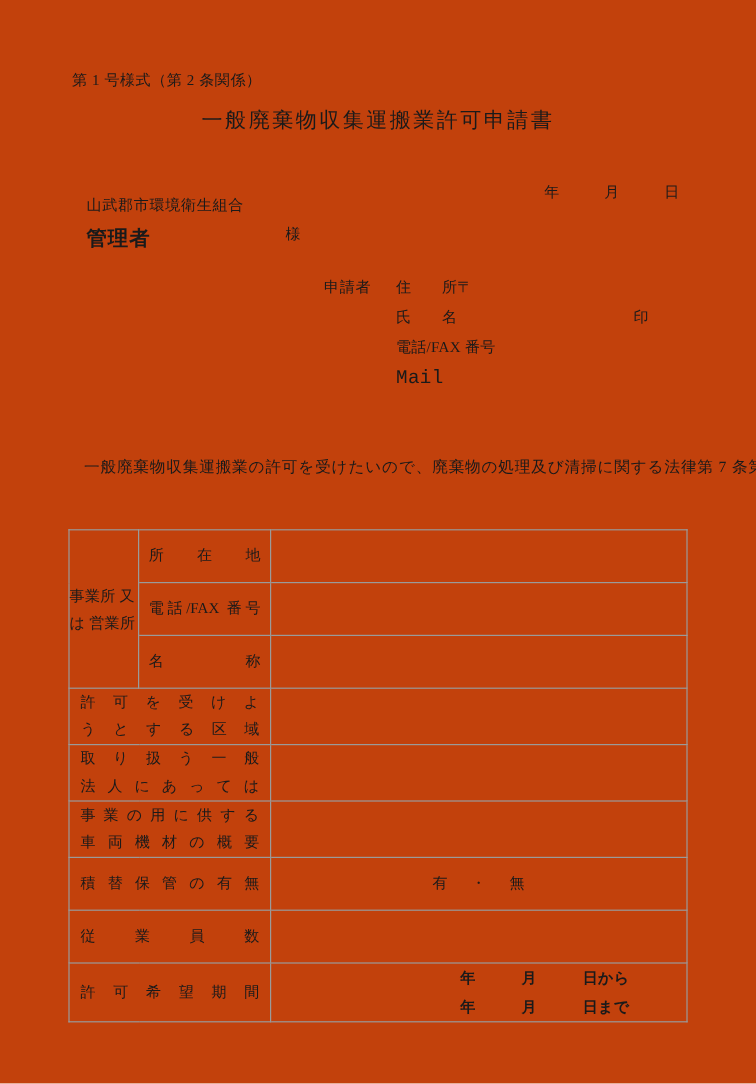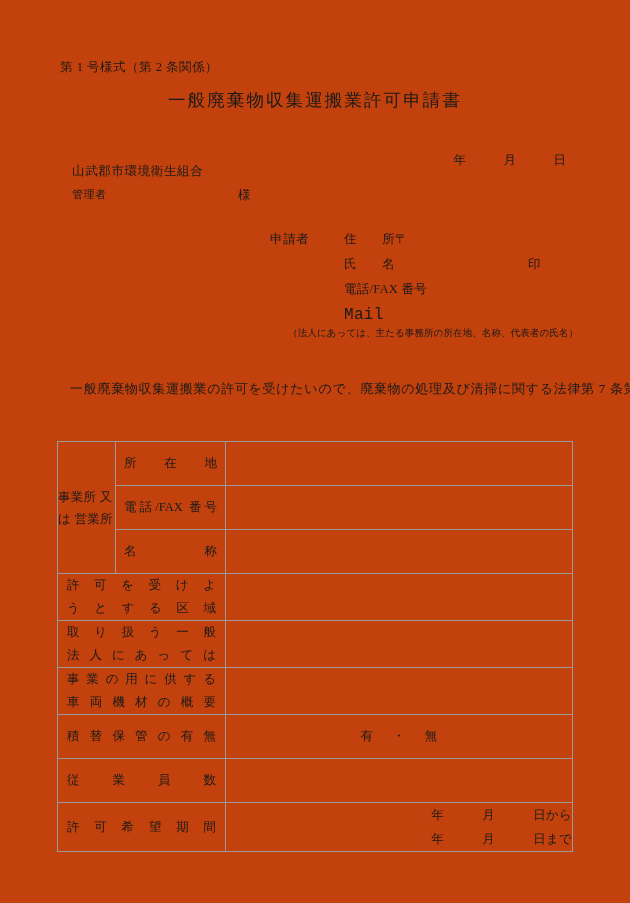--- a/index.html
+++ b/index.html
@@ -49,37 +49,38 @@
   }
 
   
   #addressee-org {
     left: 72px; top: 163px;
     font-size: 12.5px;
     letter-spacing: 0.05em;
   }
   #addressee-role {
     left: 72px; top: 187px;
-    font-size: 11px;
+    font-size: 17px;
     letter-spacing: 0.05em;
+    font-weight: bold;
   }
   #addressee-honorific {
     left: 238px; top: 187px;
     font-size: 12.5px;
   }
 
   
   #applicant-label {
     left: 270px; top: 231px;
     font-size: 12.5px;
     letter-spacing: 0.05em;
     text-align: right;
   }
   .applicant-row {
-    left: 344px;
+    left: 330px;
     font-size: 12.5px;
     letter-spacing: 0.02em;
   }
   #applicant-address { top: 231px; }
   #applicant-name    { top: 256px; }
   #applicant-phone   { top: 281px; }
   #applicant-mail    { top: 306px; font-family: "Liberation Mono", "DejaVu Sans Mono", monospace; font-size: 16px; }
   #applicant-seal {
     left: 528px; top: 256px;
     font-size: 12.5px;
@@ -148,21 +149,22 @@
   .cell-1line { height: 43px; }
   .value-cell { padding: 0 10px; }
   .center-val {
     text-align: center;
     letter-spacing: 0.04em;
   }
   .dot-sep { display: inline-block; width: 44px; text-align: center; }
   .period-lines {
     padding: 4px 0 4px 0;
     line-height: 24px;
-    text-align: right;
+    text-align: center;
+    font-weight: bold;
   }
   .period-line {
     display: block;
     padding-left: 110px;
     white-space: pre;
     letter-spacing: 0.02em;
   }
 </style>
 </head>
 <body>
@@ -178,21 +180,20 @@
   <div class="abs" id="addressee-org">山武郡市環境衛生組合</div>
   <div class="abs" id="addressee-role">管理者</div>
   <div class="abs" id="addressee-honorific">様</div>
 
   <div class="abs" id="applicant-label">申請者</div>
   <div class="abs applicant-row" id="applicant-address">住　　所〒</div>
   <div class="abs applicant-row" id="applicant-name">氏　　名</div>
   <div class="abs applicant-row" id="applicant-phone">電話/FAX 番号</div>
   <div class="abs applicant-row" id="applicant-mail">Mail</div>
   <div class="abs" id="applicant-seal">印</div>
-  <div class="abs" id="applicant-note">（法人にあっては、主たる事務所の所在地、名称、代表者の氏名）</div>
 
   <div class="abs" id="body-paragraph">一般廃棄物収集運搬業の許可を受けたいので、廃棄物の処理及び清掃に関する法律第 7 条第 1 項の規定により次のとおり関係書類を添えて申請します。</div>
 
   <table id="form-table">
     <tbody>
       <tr>
         <td class="col-a lbl-v" rowspan="3">事業所
 又　は
 営業所</td>
         <td class="col-b cell-1line">

